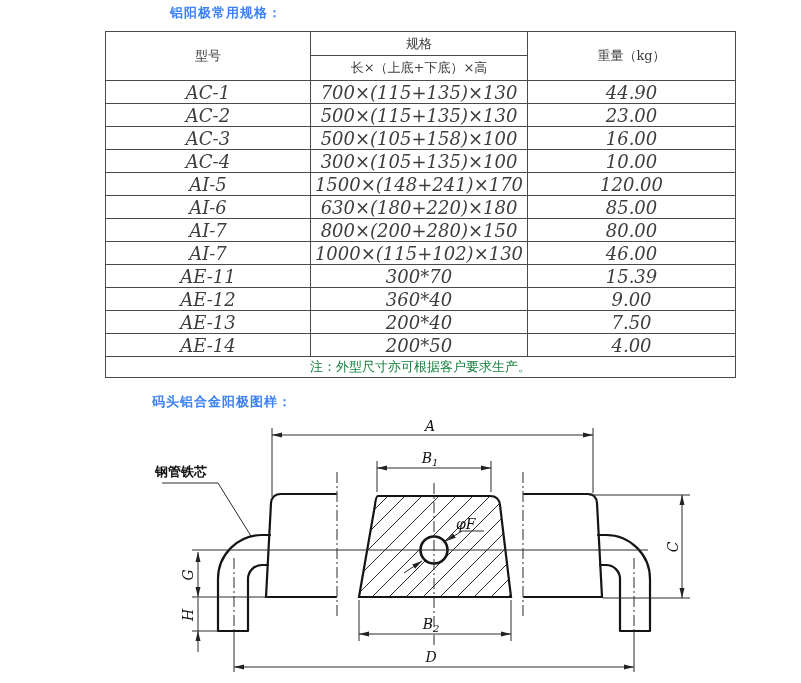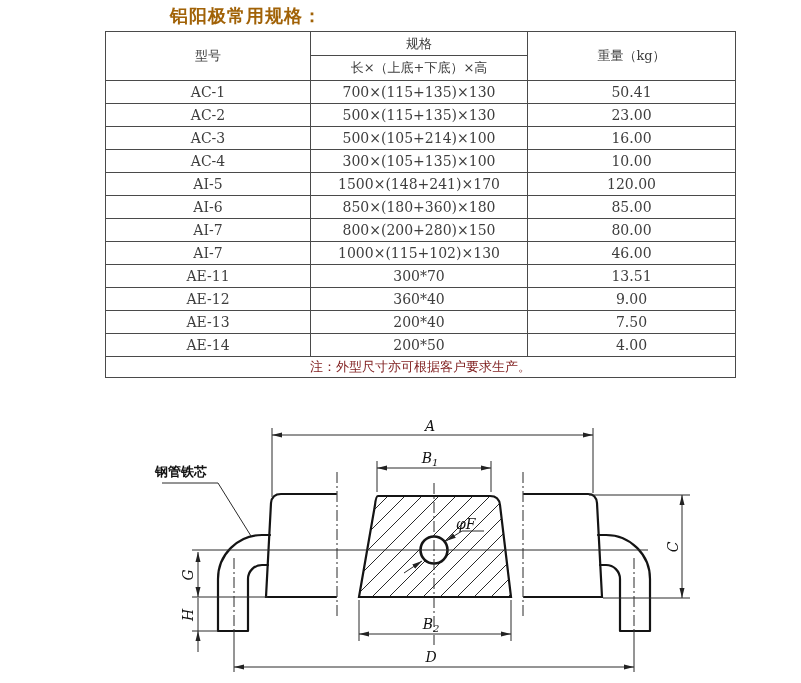--- a/index.html
+++ b/index.html
@@ -1,32 +1,32 @@
 <!DOCTYPE html>
 <html><head>
 <meta charset="utf-8">
 <style>
   html,body{margin:0;padding:0;background:#ffffff;}
   #page{position:relative;width:801px;height:683px;background:#ffffff;overflow:hidden;
         font-family:"DejaVu Sans","Liberation Sans",sans-serif;color:#2e2e2e;}
 
-  .sec-title{position:absolute;font-weight:bold;font-size:18px;color:#a16207;
+  .sec-title{position:absolute;font-weight:bold;font-size:13px;color:#3b82f6;
              font-family:"DejaVu Sans",sans-serif;letter-spacing:1px;white-space:nowrap;}
   #title-specs{left:170px;top:4px;}
   #title-drawing{left:152px;top:393px;}
 
   
   #spec-table-wrap{position:absolute;left:105px;top:31px;}
   table.spec{border-collapse:collapse;table-layout:fixed;width:630px;
              font-family:"DejaVu Serif","Liberation Serif",serif;}
   table.spec th, table.spec td{border:1px solid #4a4a4a;text-align:center;
              font-weight:normal;color:#3d3d3d;padding:0 2px;overflow:hidden;white-space:nowrap;}
   table.spec thead th{font-size:13px;height:23px;}
   table.spec thead tr.h2 th{height:24px;}
-  table.spec tbody td{font-size:14px;height:22px;}
+  table.spec tbody td{font-size:18px;height:22px;font-style:italic;}
   td.note-cell{text-align:left;font-size:13px;height:20px;padding-left:4px;
                font-family:"DejaVu Sans",sans-serif;}
 
   
   #drawing-svg{position:absolute;left:0;top:415px;}
   .thick{stroke:#141414;stroke-width:2.2;fill:none;stroke-linecap:round;}
   .thin{stroke:#2a2a2a;stroke-width:1;fill:none;}
   .cl{stroke:#2a2a2a;stroke-width:1;fill:none;stroke-dasharray:11 3 2 3;}
   .hatchline{stroke:#2a2a2a;stroke-width:1;}
   .dim{font:italic 14px "DejaVu Serif","Liberation Serif",serif;fill:#111;}
@@ -54,86 +54,87 @@
           <th rowspan="2">重量（kg）</th>
         </tr>
         <tr class="h2">
           <th>长×（上底+下底）×高</th>
         </tr>
       </thead>
       <tbody>
           <tr>
             <td>AC-1</td>
             <td>700×(115+135)×130</td>
-            <td>50.41</td>
+            <td>44.90</td>
           </tr>
           <tr>
             <td>AC-2</td>
             <td>500×(115+135)×130</td>
             <td>23.00</td>
           </tr>
           <tr>
             <td>AC-3</td>
-            <td>500×(105+214)×100</td>
+            <td>500×(105+158)×100</td>
             <td>16.00</td>
           </tr>
           <tr>
             <td>AC-4</td>
             <td>300×(105+135)×100</td>
             <td>10.00</td>
           </tr>
           <tr>
             <td>AI-5</td>
             <td>1500×(148+241)×170</td>
             <td>120.00</td>
           </tr>
           <tr>
             <td>AI-6</td>
-            <td>850×(180+360)×180</td>
+            <td>630×(180+220)×180</td>
             <td>85.00</td>
           </tr>
           <tr>
             <td>AI-7</td>
             <td>800×(200+280)×150</td>
             <td>80.00</td>
           </tr>
           <tr>
             <td>AI-7</td>
             <td>1000×(115+102)×130</td>
             <td>46.00</td>
           </tr>
           <tr>
             <td>AE-11</td>
             <td>300*70</td>
-            <td>13.51</td>
+            <td>15.39</td>
           </tr>
           <tr>
             <td>AE-12</td>
             <td>360*40</td>
             <td>9.00</td>
           </tr>
           <tr>
             <td>AE-13</td>
             <td>200*40</td>
             <td>7.50</td>
           </tr>
           <tr>
             <td>AE-14</td>
             <td>200*50</td>
             <td>4.00</td>
           </tr>
         </tbody>
       <tfoot>
         <tr>
-          <td colspan="3" class="note-cell" style="color: #7f1d1d;">注：外型尺寸亦可根据客户要求生产。</td>
+          <td colspan="3" class="note-cell" style="color: #15803d;">注：外型尺寸亦可根据客户要求生产。</td>
         </tr>
       </tfoot>
     </table>
   </div>
 
+  <div id="title-drawing" class="sec-title">码头铝合金阳极图样：</div>
 
   <svg id="drawing-svg" width="801" height="268" viewBox="0 415 801 268">
     <defs>
       <marker id="aS" orient="auto" markerUnits="userSpaceOnUse" markerWidth="11" markerHeight="7" refX="0" refY="3.5">
           <path d="M0,3.5 L10,1 L10,6 Z" fill="#222"></path>
         </marker>
       <marker id="aE" orient="auto" markerUnits="userSpaceOnUse" markerWidth="11" markerHeight="7" refX="10" refY="3.5">
           <path d="M10,3.5 L0,1 L0,6 Z" fill="#222"></path>
         </marker>
       <clipPath id="trapClip">

